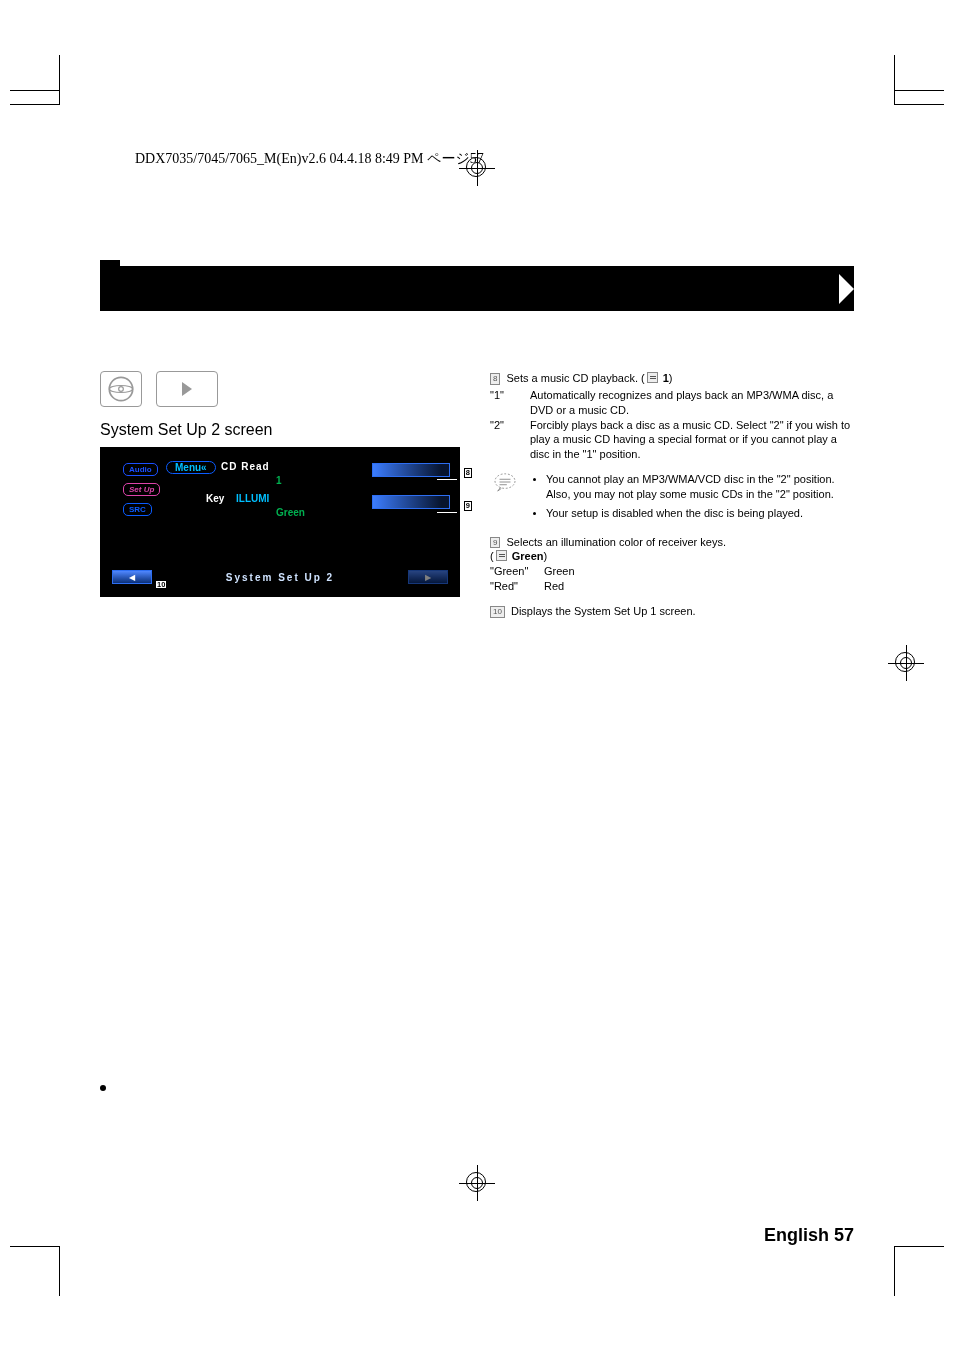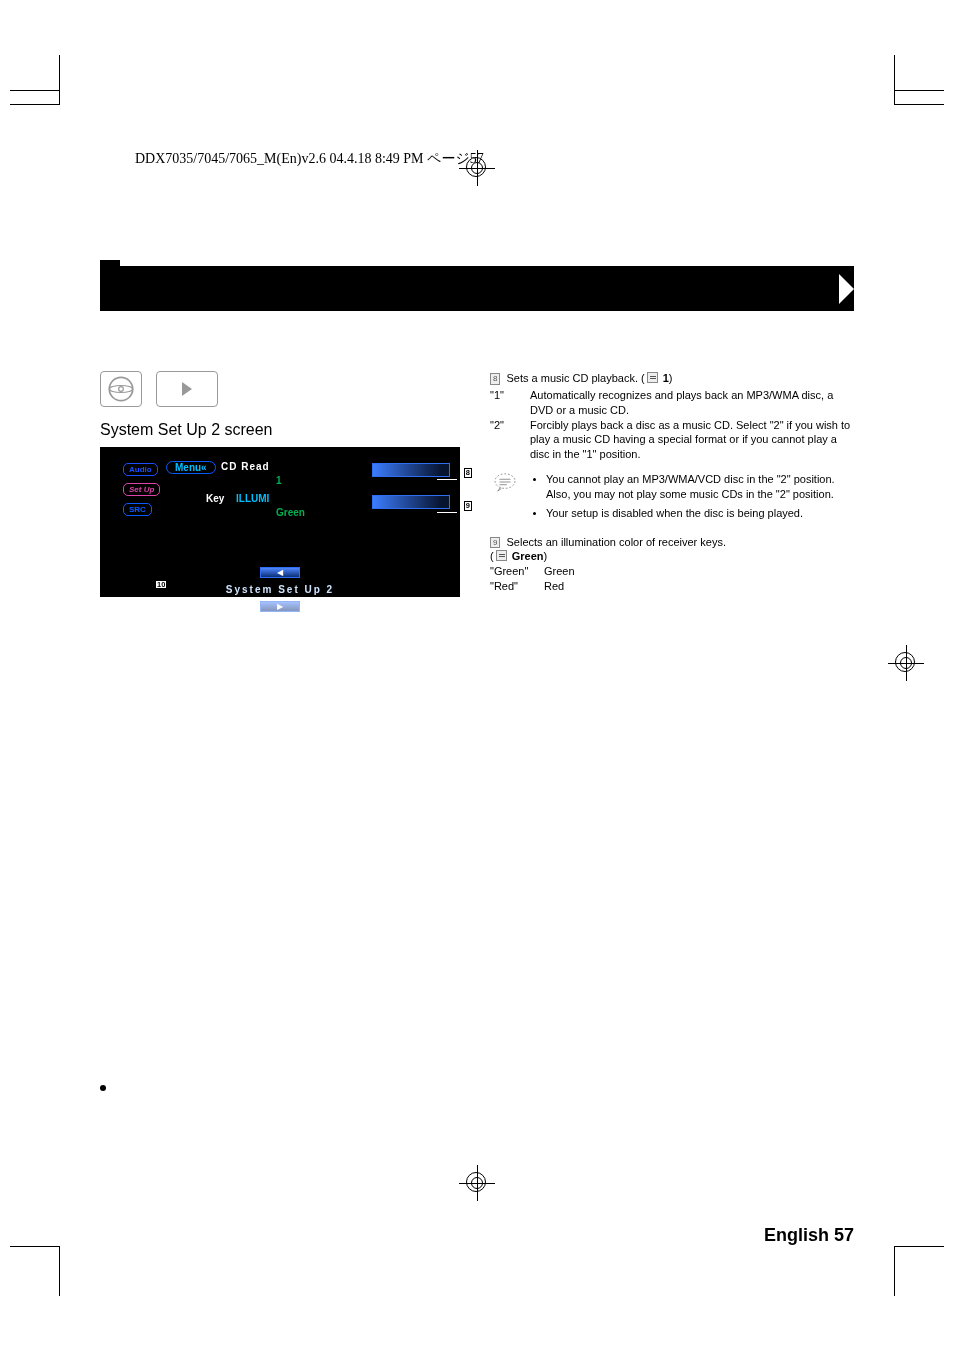--- a/index.html
+++ b/index.html
@@ -61,21 +61,21 @@
     .menu-tab { position: absolute; top: 8px; left: 60px; font-size: 10px; font-weight: bold; color: #00bfff; border: 1px solid #0b5cff; border-radius: 8px; padding: 0 8px; }
     .cd-read-lab { position: absolute; top: 8px; left: 115px; font-weight: bold; letter-spacing: 1px; }
     .cd-read-val { position: absolute; top: 22px; left: 170px; color: #00b050; font-weight: bold; }
     .key-lab { position: absolute; top: 40px; left: 100px; font-weight: bold; }
     .illumi-lab { position: absolute; top: 40px; left: 130px; font-weight: bold; color: #00bfff; }
     .green-lab { position: absolute; top: 54px; left: 170px; font-weight: bold; color: #00b050; }
 
     .bar-slot-8 { position: absolute; top: 10px; right: 4px; width: 78px; height: 14px; background: linear-gradient(90deg, #3c7dff 0%, #07142e 90%); border: 1px solid #2d6ef2; }
     .bar-slot-9 { position: absolute; top: 42px; right: 4px; width: 78px; height: 14px; background: linear-gradient(90deg, #3c7dff 0%, #07142e 90%); border: 1px solid #2d6ef2; }
 
-    .bottom-row { position: absolute; left: 0; right: 0; bottom: 4px; height: 20px; display: flex; align-items: center; gap: 6px; padding: 0 6px; flex-direction: column; }
+    .bottom-row { position: absolute; left: 0; right: 0; bottom: 4px; height: 20px; display: flex; align-items: center; gap: 6px; padding: 0 6px; }
     .prev-btn, .next-btn { width: 40px; height: 14px; background: linear-gradient(180deg,#4f87ff,#0a2f78); border: 1px solid #2d6ef2; display: grid; place-items: center; }
     .prev-btn::after { content: "◀"; font-size: 8px; color: #fff; }
     .next-btn { opacity: .5; }
     .next-btn::after { content: "▶"; font-size: 8px; color: #fff; }
     .setup-title { flex: 1; text-align: center; font-weight: bold; letter-spacing: 2px; color: #cfe3ff; }
 
     .callout { position: absolute; font-size: 7.5px; font-weight: bold; color: #000; background: #fff; border: 1px solid #000; padding: 0 1px; line-height: 1; }
     .co-8 { top: 21px; right: -12px; }
     .co-9 { top: 54px; right: -12px; }
     .co-10 { bottom: 8px; left: 55px; }
@@ -211,20 +211,24 @@
         <div class="def-row">
           <div class="def-key" style="width:48px">"Green"</div>
           <div class="def-txt">Green</div>
         </div>
         <div class="def-row">
           <div class="def-key" style="width:48px">"Red"</div>
           <div class="def-txt">Red</div>
         </div>
       </div>
 
+      <div class="item-block">
+        <span class="num-box">10</span>
+        <span>Displays the System Set Up 1 screen.</span>
+      </div>
     </div>
   </div>
 
   <div class="footer">
     <span>English</span>
     <span>57</span>
   </div>
 </div>
 
 </body></html>

